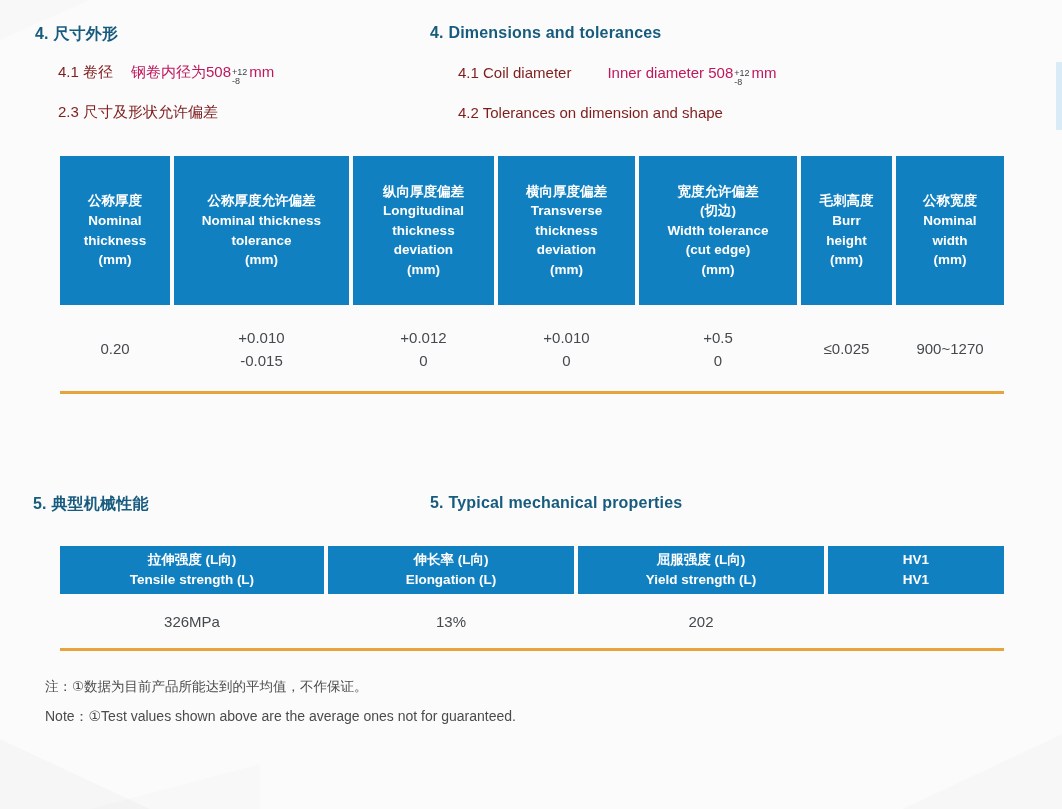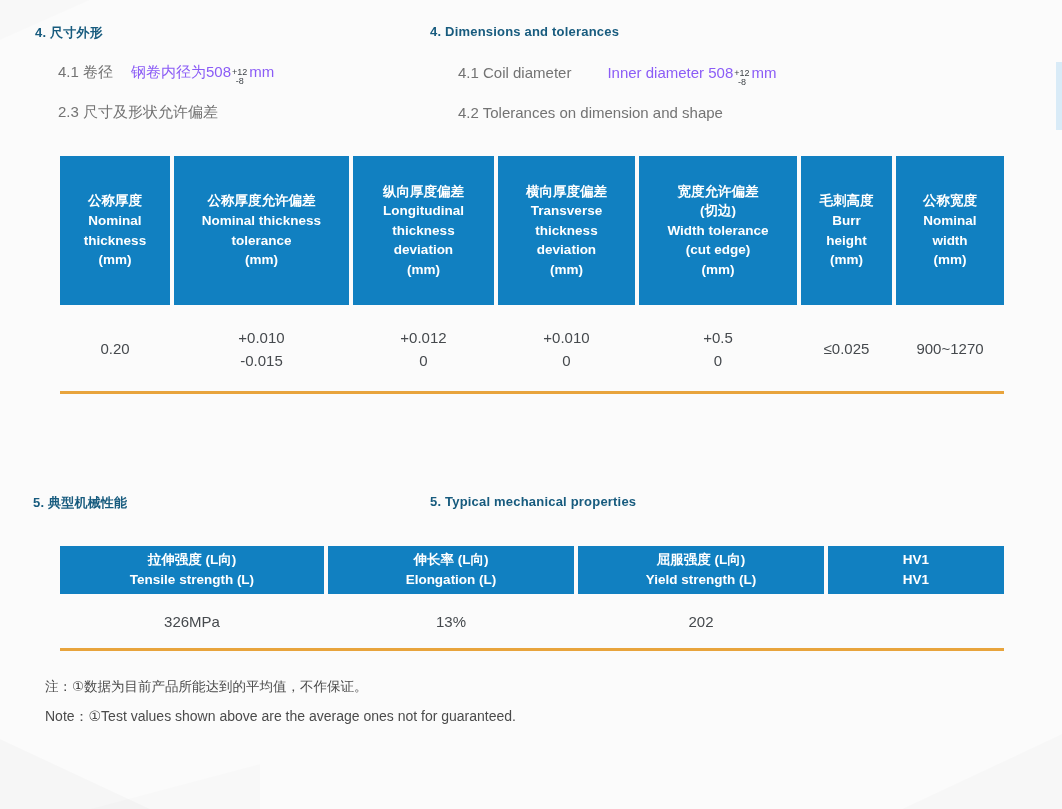--- a/index.html
+++ b/index.html
@@ -12,28 +12,28 @@
   .abs{position:absolute;}
   
   .bg-shape{position:absolute;pointer-events:none;}
   .bg-bl1{left:0;bottom:0;width:150px;height:70px;background:rgba(0,0,0,0.018);clip-path:polygon(0 0,100% 100%,0 100%);}
   .bg-bl2{left:90px;bottom:0;width:170px;height:45px;background:rgba(0,0,0,0.013);clip-path:polygon(0 100%,100% 0,100% 100%);}
   .bg-br1{right:0;bottom:0;width:160px;height:75px;background:rgba(0,0,0,0.016);clip-path:polygon(100% 0,100% 100%,0 100%);}
   .bg-tl1{left:0;top:0;width:90px;height:40px;background:rgba(0,0,0,0.012);clip-path:polygon(0 0,100% 0,0 100%);}
   .bg-right-sliver{right:0;top:62px;width:6px;height:68px;background:#d9ebf7;}
 
   
-  .sec-title{font-size:13px;font-weight:bold;color:#175b7e;letter-spacing:.2px;}
-  .sub-label{color:#737373;font-size:15px;}
-  .sub-text{color:#8b5cf6;font-size:15px;}
+  .sec-title{font-size:16px;font-weight:bold;color:#175b7e;letter-spacing:.2px;}
+  .sub-label{color:#7f1d1d;font-size:15px;}
+  .sub-text{color:#be185d;font-size:15px;}
   .line{white-space:nowrap;}
 
   
   .tolstack{
-    display:inline-flex;flex-direction:column;align-items:center;
+    display:inline-flex;flex-direction:column;align-items:flex-start;
     font-size:9px;line-height:1.05;color:#3c4146;
     vertical-align:2px;margin:0 2px 0 1px;
   }
 
   
   .tbl{position:absolute;left:60px;width:944px;}
   .grid{display:grid;column-gap:4px;}
   .t1cols{grid-template-columns:110px 175px 141px 137px 158px 91px 108px;}
   .t2cols{grid-template-columns:264px 246px 246px 176px;}
   .hcell{

